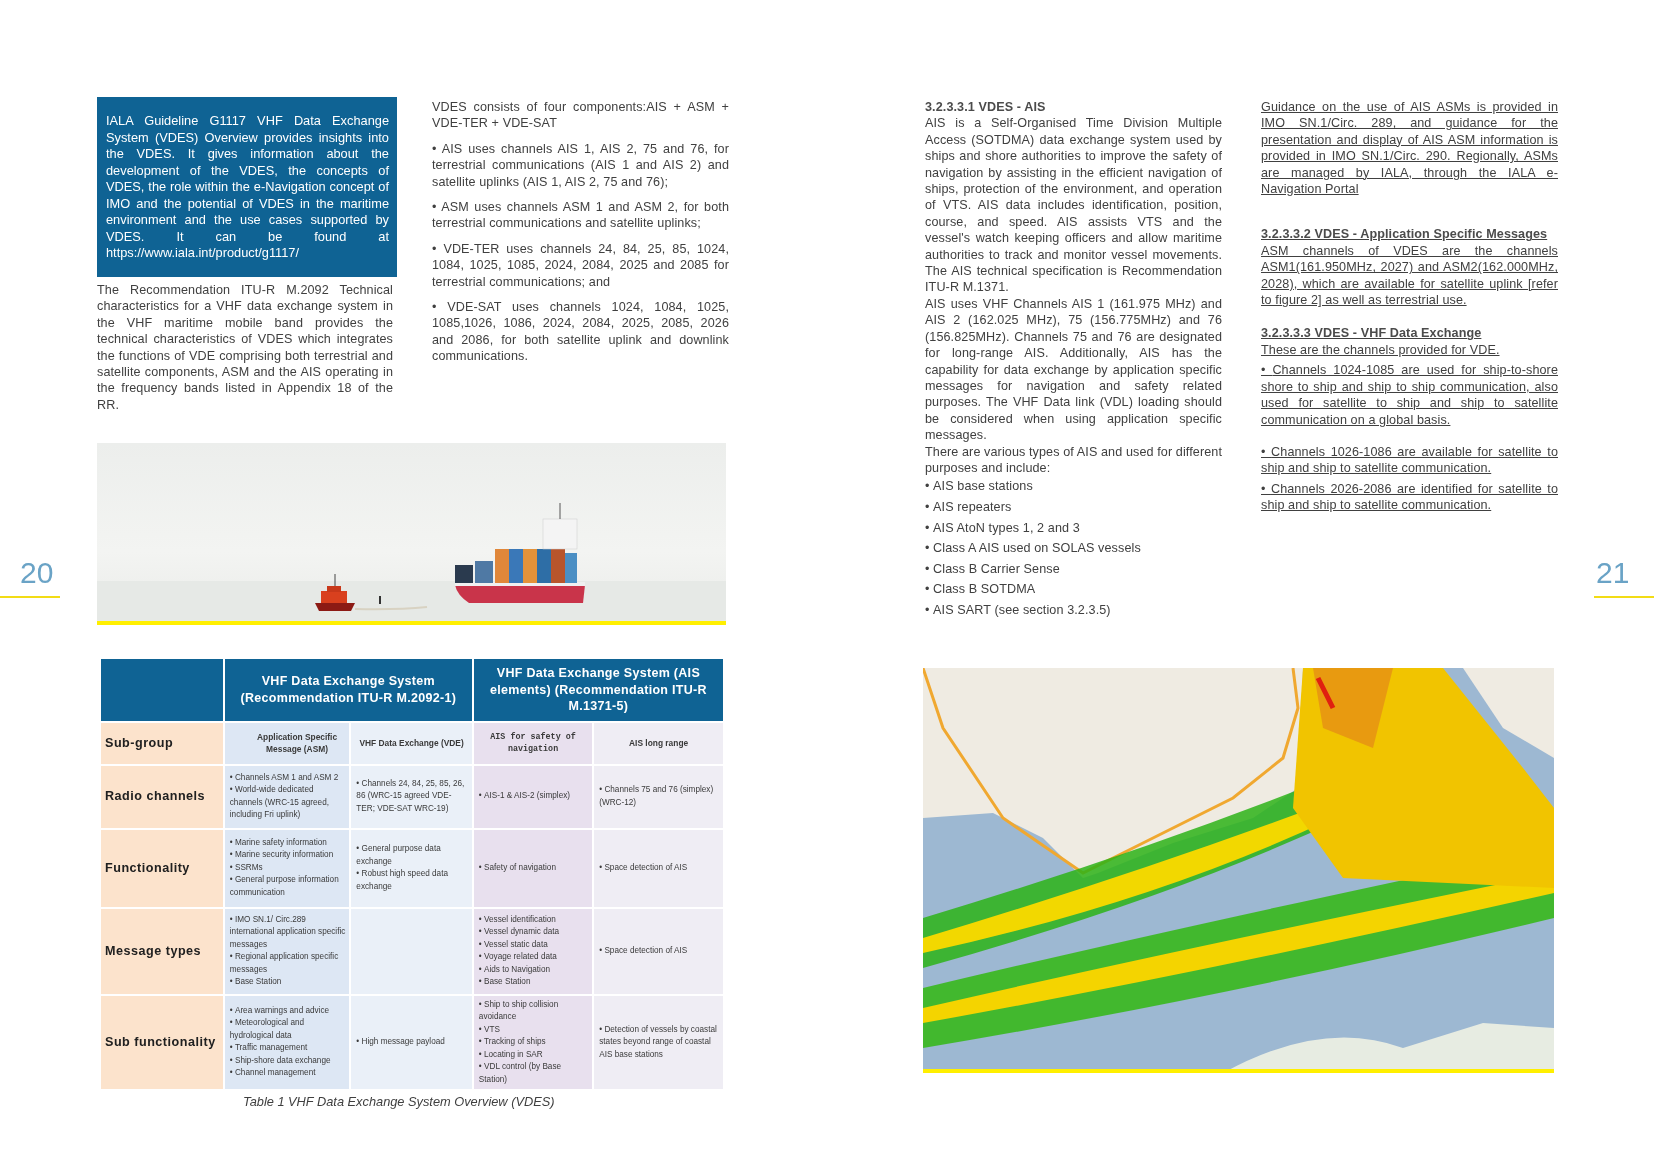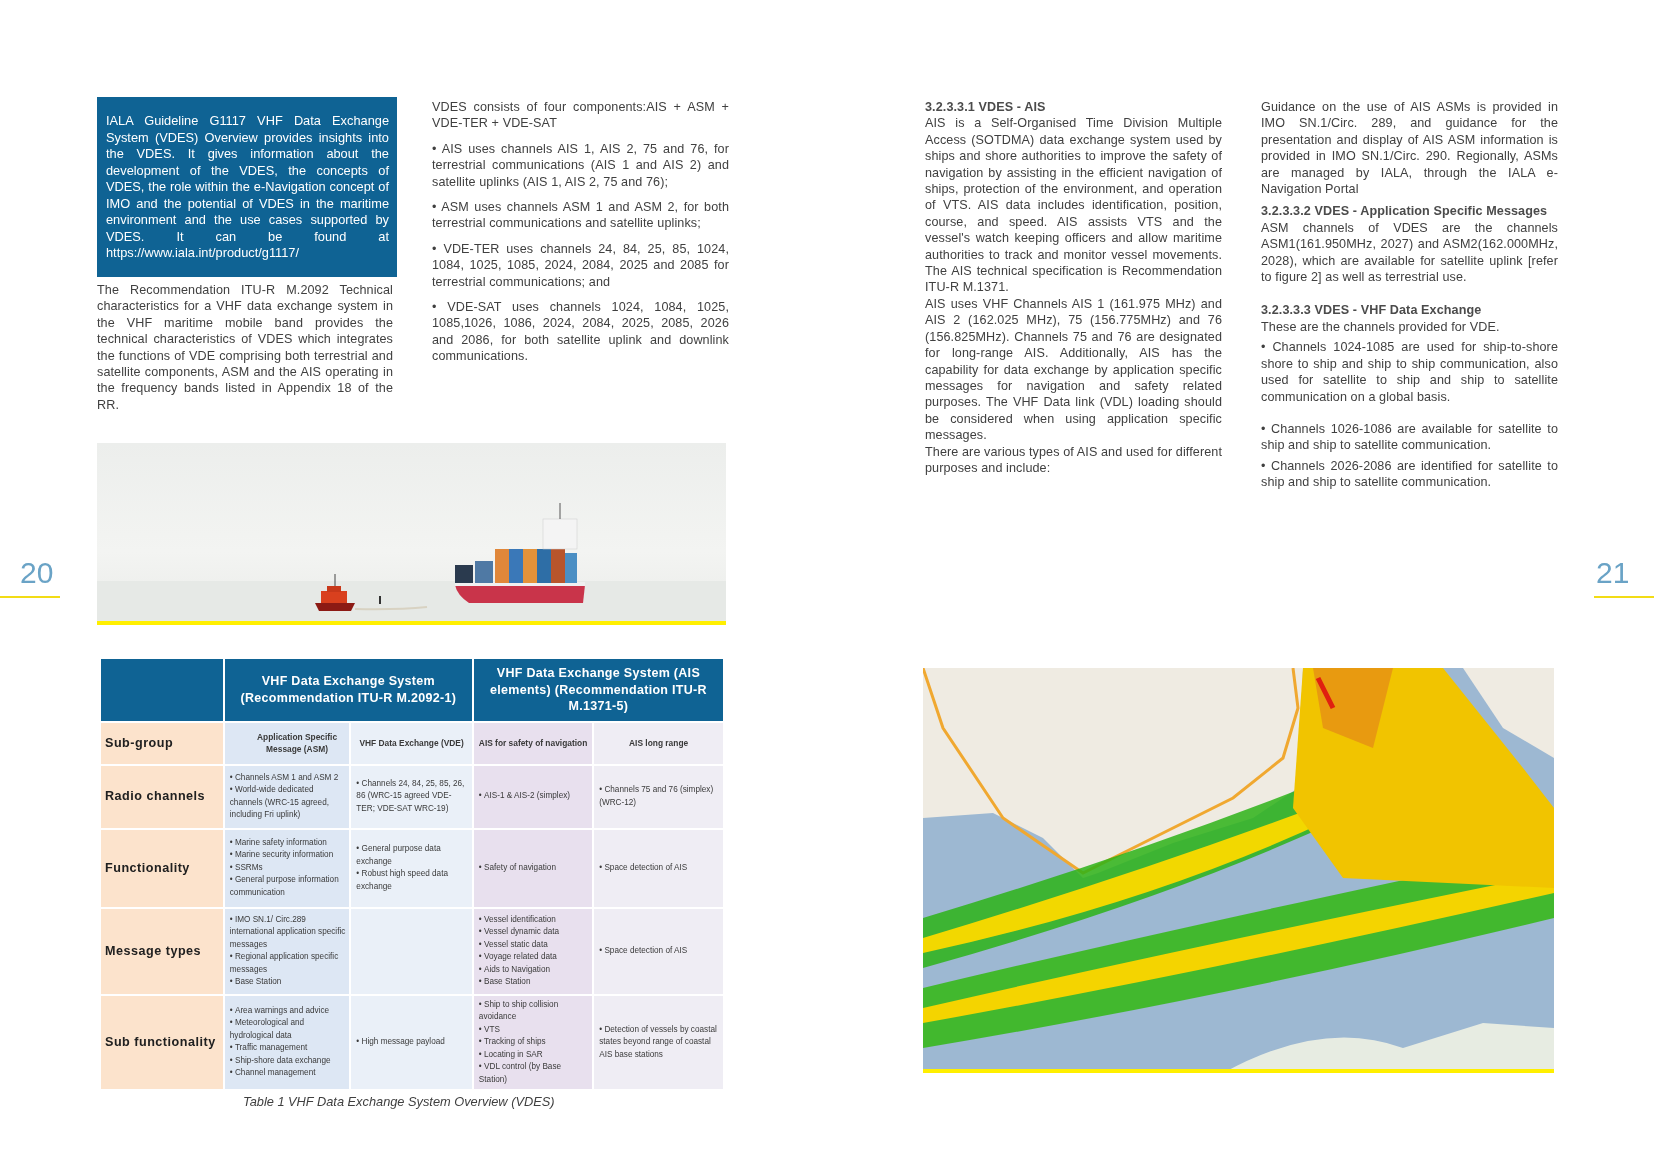--- a/index.html
+++ b/index.html
@@ -89,21 +89,21 @@
   <tbody>
       <tr>
     <th style="width:124px;"></th>
     <th colspan="2" style="width:250px;">VHF Data Exchange System (Recommendation ITU-R M.2092-1)</th>
     <th colspan="2" style="width:252px;">VHF Data Exchange System (AIS elements) (Recommendation ITU-R M.1371-5)</th>
   </tr>
   <tr style="height:43px;">
     <td class="rowhead">Sub-group</td>
     <td class="c-asm subh" style="width:127px;">Application Specific Message (ASM)</td>
     <td class="c-vde subh" style="width:123px;">VHF Data Exchange (VDE)</td>
-    <td class="c-ais subh" style="width:116px;">AIS for safety of navigation</td>
+    <td class="c-ais subh" style="width:116px;font-family:Liberation Mono, monospace;">AIS for safety of navigation</td>
     <td class="c-lr subh" style="width:126px;">AIS long range</td>
   </tr>
   <tr style="height:64px;">
     <td class="rowhead">Radio channels</td>
     <td class="c-asm cell">
           <ul>
       <li>Channels ASM 1 and ASM 2</li>
       <li>World-wide dedicated channels (WRC-15 agreed, including Fri uplink)</li>
           </ul>
         </td>
@@ -210,25 +210,34 @@
 </tbody>
   </table>
 
 <div class="abs caption">Table 1  VHF Data Exchange System Overview (VDES)</div>
 
 <div class="abs txt" style="left:925px; top:99px; width:297px;">
   <p class="heading">3.2.3.3.1 VDES - AIS</p>
   <p>AIS is a Self-Organised Time Division Multiple Access (SOTDMA) data exchange system used by ships and shore authorities to improve the safety of navigation by assisting in the efficient navigation of ships, protection of the environment, and operation of VTS. AIS data includes identification, position, course, and speed.  AIS assists VTS and the vessel's watch keeping officers and allow maritime authorities to track and monitor vessel movements. The AIS technical specification is Recommendation ITU-R M.1371.</p>
   <p>AIS uses VHF Channels AIS 1 (161.975 MHz) and AIS 2 (162.025 MHz), 75 (156.775MHz) and 76 (156.825MHz). Channels 75 and 76 are designated for long-range AIS. Additionally, AIS has the capability for data exchange by application specific messages for navigation and safety related purposes.  The VHF Data link (VDL) loading should be considered when using application specific messages.</p>
   <p>There are various types of AIS and used for different purposes and include:</p>
-</div>
-
-<div class="abs txt" style="left:1261px; top:99px; width:297px;">
+  <ul class="plain" style="line-height:20.6px; text-align:left;">
+    <li>AIS base stations</li>
+    <li>AIS repeaters</li>
+    <li>AIS AtoN types 1, 2 and 3</li>
+    <li>Class A AIS used on SOLAS vessels</li>
+    <li>Class B Carrier Sense</li>
+    <li>Class B SOTDMA</li>
+    <li>AIS SART (see section 3.2.3.5)</li>
+  </ul>
+</div>
+
+<div class="abs txt" style="left:1261px; top:99px; width:297px;text-decoration:underline;">
   <p>Guidance on the use of AIS ASMs is provided in IMO SN.1/Circ. 289, and guidance for the presentation and display of AIS ASM information is provided in IMO SN.1/Circ. 290. Regionally, ASMs are managed by IALA, through the IALA e-Navigation Portal</p>
-  <p class="heading" style="margin-top:6px;">3.2.3.3.2 VDES - Application Specific Messages</p>
+  <p class="heading" style="margin-top:29px;">3.2.3.3.2 VDES - Application Specific Messages</p>
   <p>ASM channels of VDES are the channels ASM1(161.950MHz, 2027) and ASM2(162.000MHz, 2028), which are available for satellite uplink [refer to figure 2] as well as terrestrial use.</p>
   <p class="heading" style="margin-top:17px;">3.2.3.3.3 VDES - VHF Data Exchange</p>
   <p>These are the channels provided for VDE.</p>
   <p style="margin-top:4px;">• <span>Channels 1024-1085 are used for ship-to-shore shore to ship and ship to ship communication, also used for satellite to ship and ship to satellite communication on a global basis.</span></p>
   <p style="margin-top:16px;">• <span>Channels 1026-1086 are available for satellite to ship and ship to satellite communication.</span></p>
   <p style="margin-top:4px;">• <span>Channels 2026-2086 are identified for satellite to ship and ship to satellite communication.</span></p>
 </div>
 
 <div class="abs page-num" style="left:1596px; top:556px;">21</div>
 <div class="abs page-line" style="left:1594px; top:596px; width:60px;"></div>

